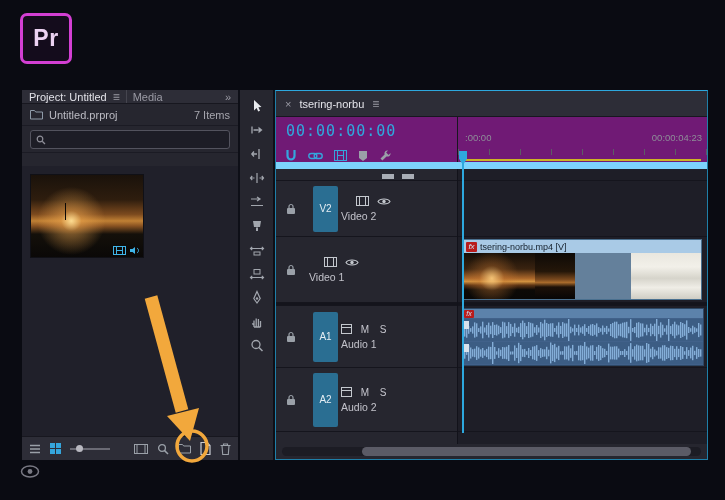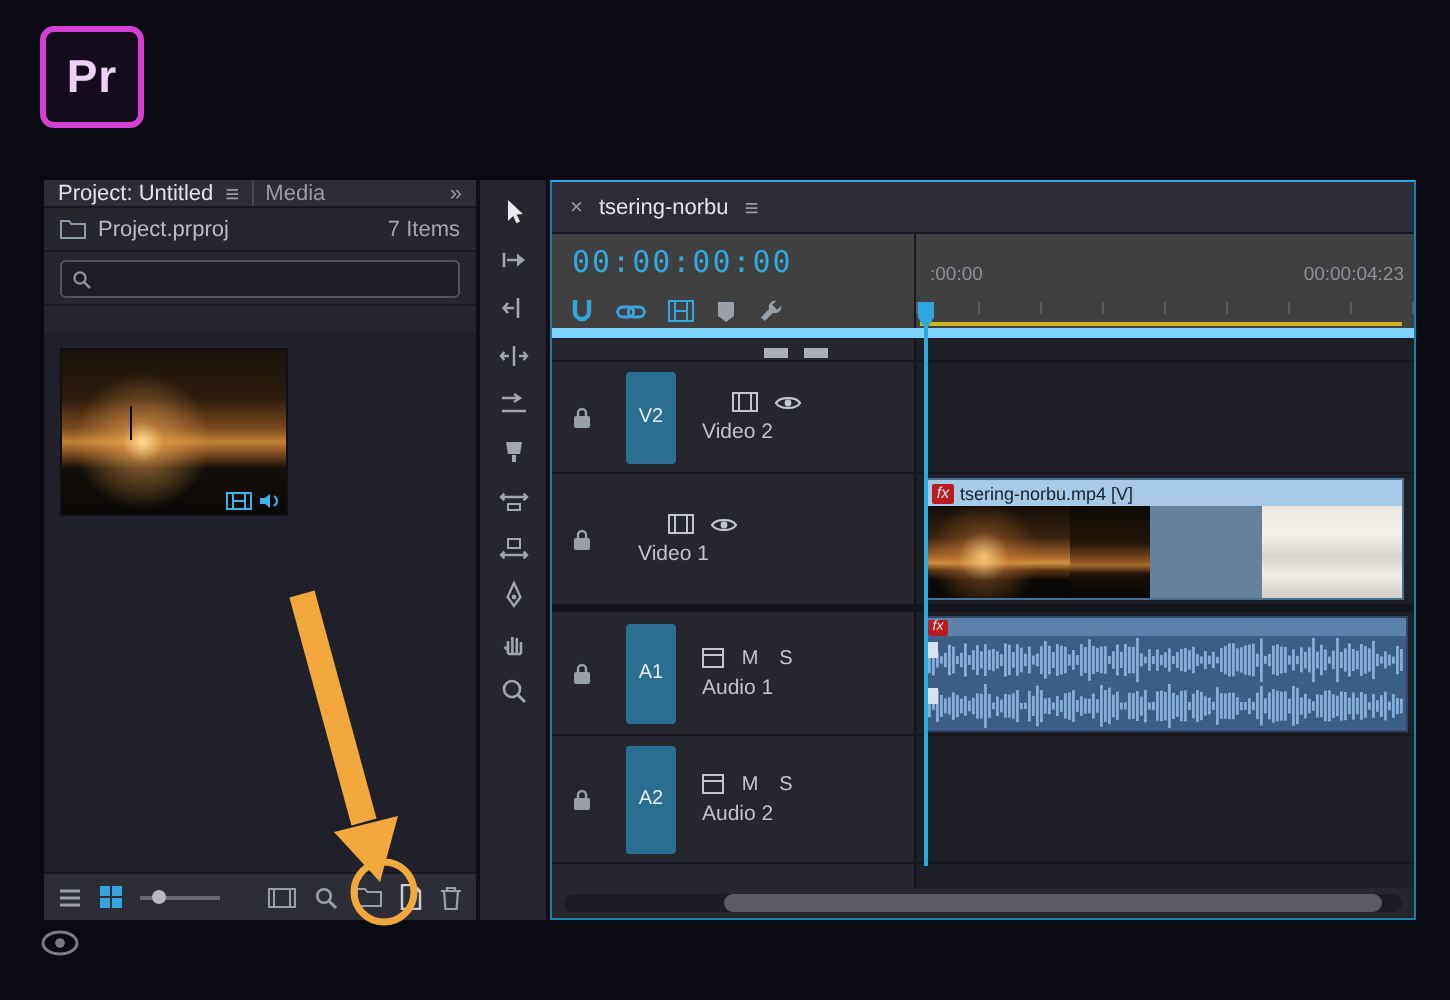--- a/index.html
+++ b/index.html
@@ -41,40 +41,40 @@
 .slider{width:40px;height:2px;background:#6a6a74;position:relative;flex:none}
 .slider .knob{position:absolute;left:6px;top:-3px;width:7px;height:7px;border-radius:50%;background:#b9b9c1}
 .pfooter .fspace{flex:1}
 
 
 .tool{width:24px;height:21px;display:flex;align-items:center;justify-content:center;border-radius:2px}
 
 
 .ttabs{height:26px;background:#2d2d37;border-bottom:1px solid #17171f;display:flex;align-items:center;gap:8px;padding:0 9px;font-size:11px;color:#9a9aa4}
 .ttab-name{color:#e4e4ea}
-.thead{position:relative;height:52px;border-bottom:5px solid #7dd3fc;background:#404040}
+.thead{position:relative;height:52px;border-bottom:7px solid #7dd3fc;background:#701a75}
 .timecode{position:absolute;left:10px;top:5px;font-family:"DejaVu Sans Mono",monospace;font-size:15px;color:#2fa9de;letter-spacing:1px}
 .ttoolbar{position:absolute;left:9px;top:32px;display:flex;gap:11px;align-items:center}
 .ruler{position:absolute;left:181px;top:0;right:0;bottom:0;border-left:1px solid #17171f}
 .tick-strip{position:absolute;left:0;right:0;bottom:7px;height:6px;background:repeating-linear-gradient(90deg,#5c5c66 0 1px,transparent 1px 31px)}
 .rlabel{position:absolute;top:15px;font-size:9.5px;color:#8e8e98}
 .rstart{left:7px}
 .rend{right:5px}
 .renderbar{position:absolute;left:2px;right:6px;bottom:1px;height:2px;background:#cdb425}
 .tbody{position:absolute;top:78px;bottom:15px;left:0;right:0;overflow:hidden}
 .theaders{position:absolute;left:0;top:0;width:181px;height:100%;background:#26262f}
 .tcontent{position:absolute;left:181px;right:0;top:0;height:100%;background:#1e1e27;border-left:1px solid #12121a}
 .trow{position:relative;display:flex;align-items:center;border-bottom:1px solid #15151d;background:#26262f}
 .c-row{position:relative;border-bottom:1px solid #15151d}
 .h12{height:12px}.h56{height:56px}.h66{height:66px}.h62{height:62px}.h64{height:64px}
 .gsep{height:3px;background:#14141c;border-bottom:1px solid #15151d}
 .lockcol{width:30px;display:flex;justify-content:center;flex:none}
 .tbox{width:25px;margin-left:7px;border-radius:2px;background:#2a6e92;color:#e4edf3;font-size:10px;display:flex;align-items:center;justify-content:center;flex:none}
 .tb-v2{height:46px}.tb-v1{height:58px;background:#2f7ba2}.tb-a1{height:50px}.tb-a2{height:54px}
-.tmeta{margin-left:13px;display:flex;flex-direction:column;gap:3px}
+.tmeta{margin-left:3px;display:flex;flex-direction:column;gap:3px}
 .ttoggles{display:flex;gap:8px;align-items:center;height:11px}
 .ttoggles.vind{padding-left:15px}
 .ms{font-size:10px;color:#c6c6ce;width:10px;text-align:center}
 .tname{font-size:10.5px;color:#c2c2ca}
 .cut-icons{margin-left:106px;margin-top:4px;display:flex;gap:8px;align-items:flex-end}
 .cut-icons i{display:block;width:12px;height:5px;background:#a9adb5}
 
 
 .video-clip{position:absolute;left:4px;top:2px;width:240px;height:61px;border:1px solid #4a708f;background:#64809b}
 .clip-head{height:13px;background:#a9cae6;display:flex;align-items:center;gap:3px;padding:0 3px;font-size:9px;color:#15202c;white-space:nowrap;overflow:hidden}
@@ -118,21 +118,21 @@
       <span class="sep"></span>
       <span>Media</span>
       <span class="spacer"></span>
       <span>»</span>
     </div>
 
     <div class="file-row">
       <svg width="13" height="11" viewBox="0 0 13 11">
           <path d="M.5 1.5h4l1.2 1.5h6.8V10H.5Z" fill="none" stroke="#8e9aa8"></path>
         </svg>
-      <span>Project.prproj</span>
+      <span>Untitled.prproj</span>
       <span class="count">7 Items</span>
     </div>
 
     <div class="search-row">
       <div class="search-box">
         <svg width="10" height="10" viewBox="0 0 10 10">
             <circle cx="4" cy="4" r="2.8" fill="none" stroke="#8e8e98" stroke-width="1.2"></circle>
             <path d="M6.2 6.2 9 9" stroke="#8e8e98" stroke-width="1.3"></path>
           </svg>
         <input placeholder="" style="">

